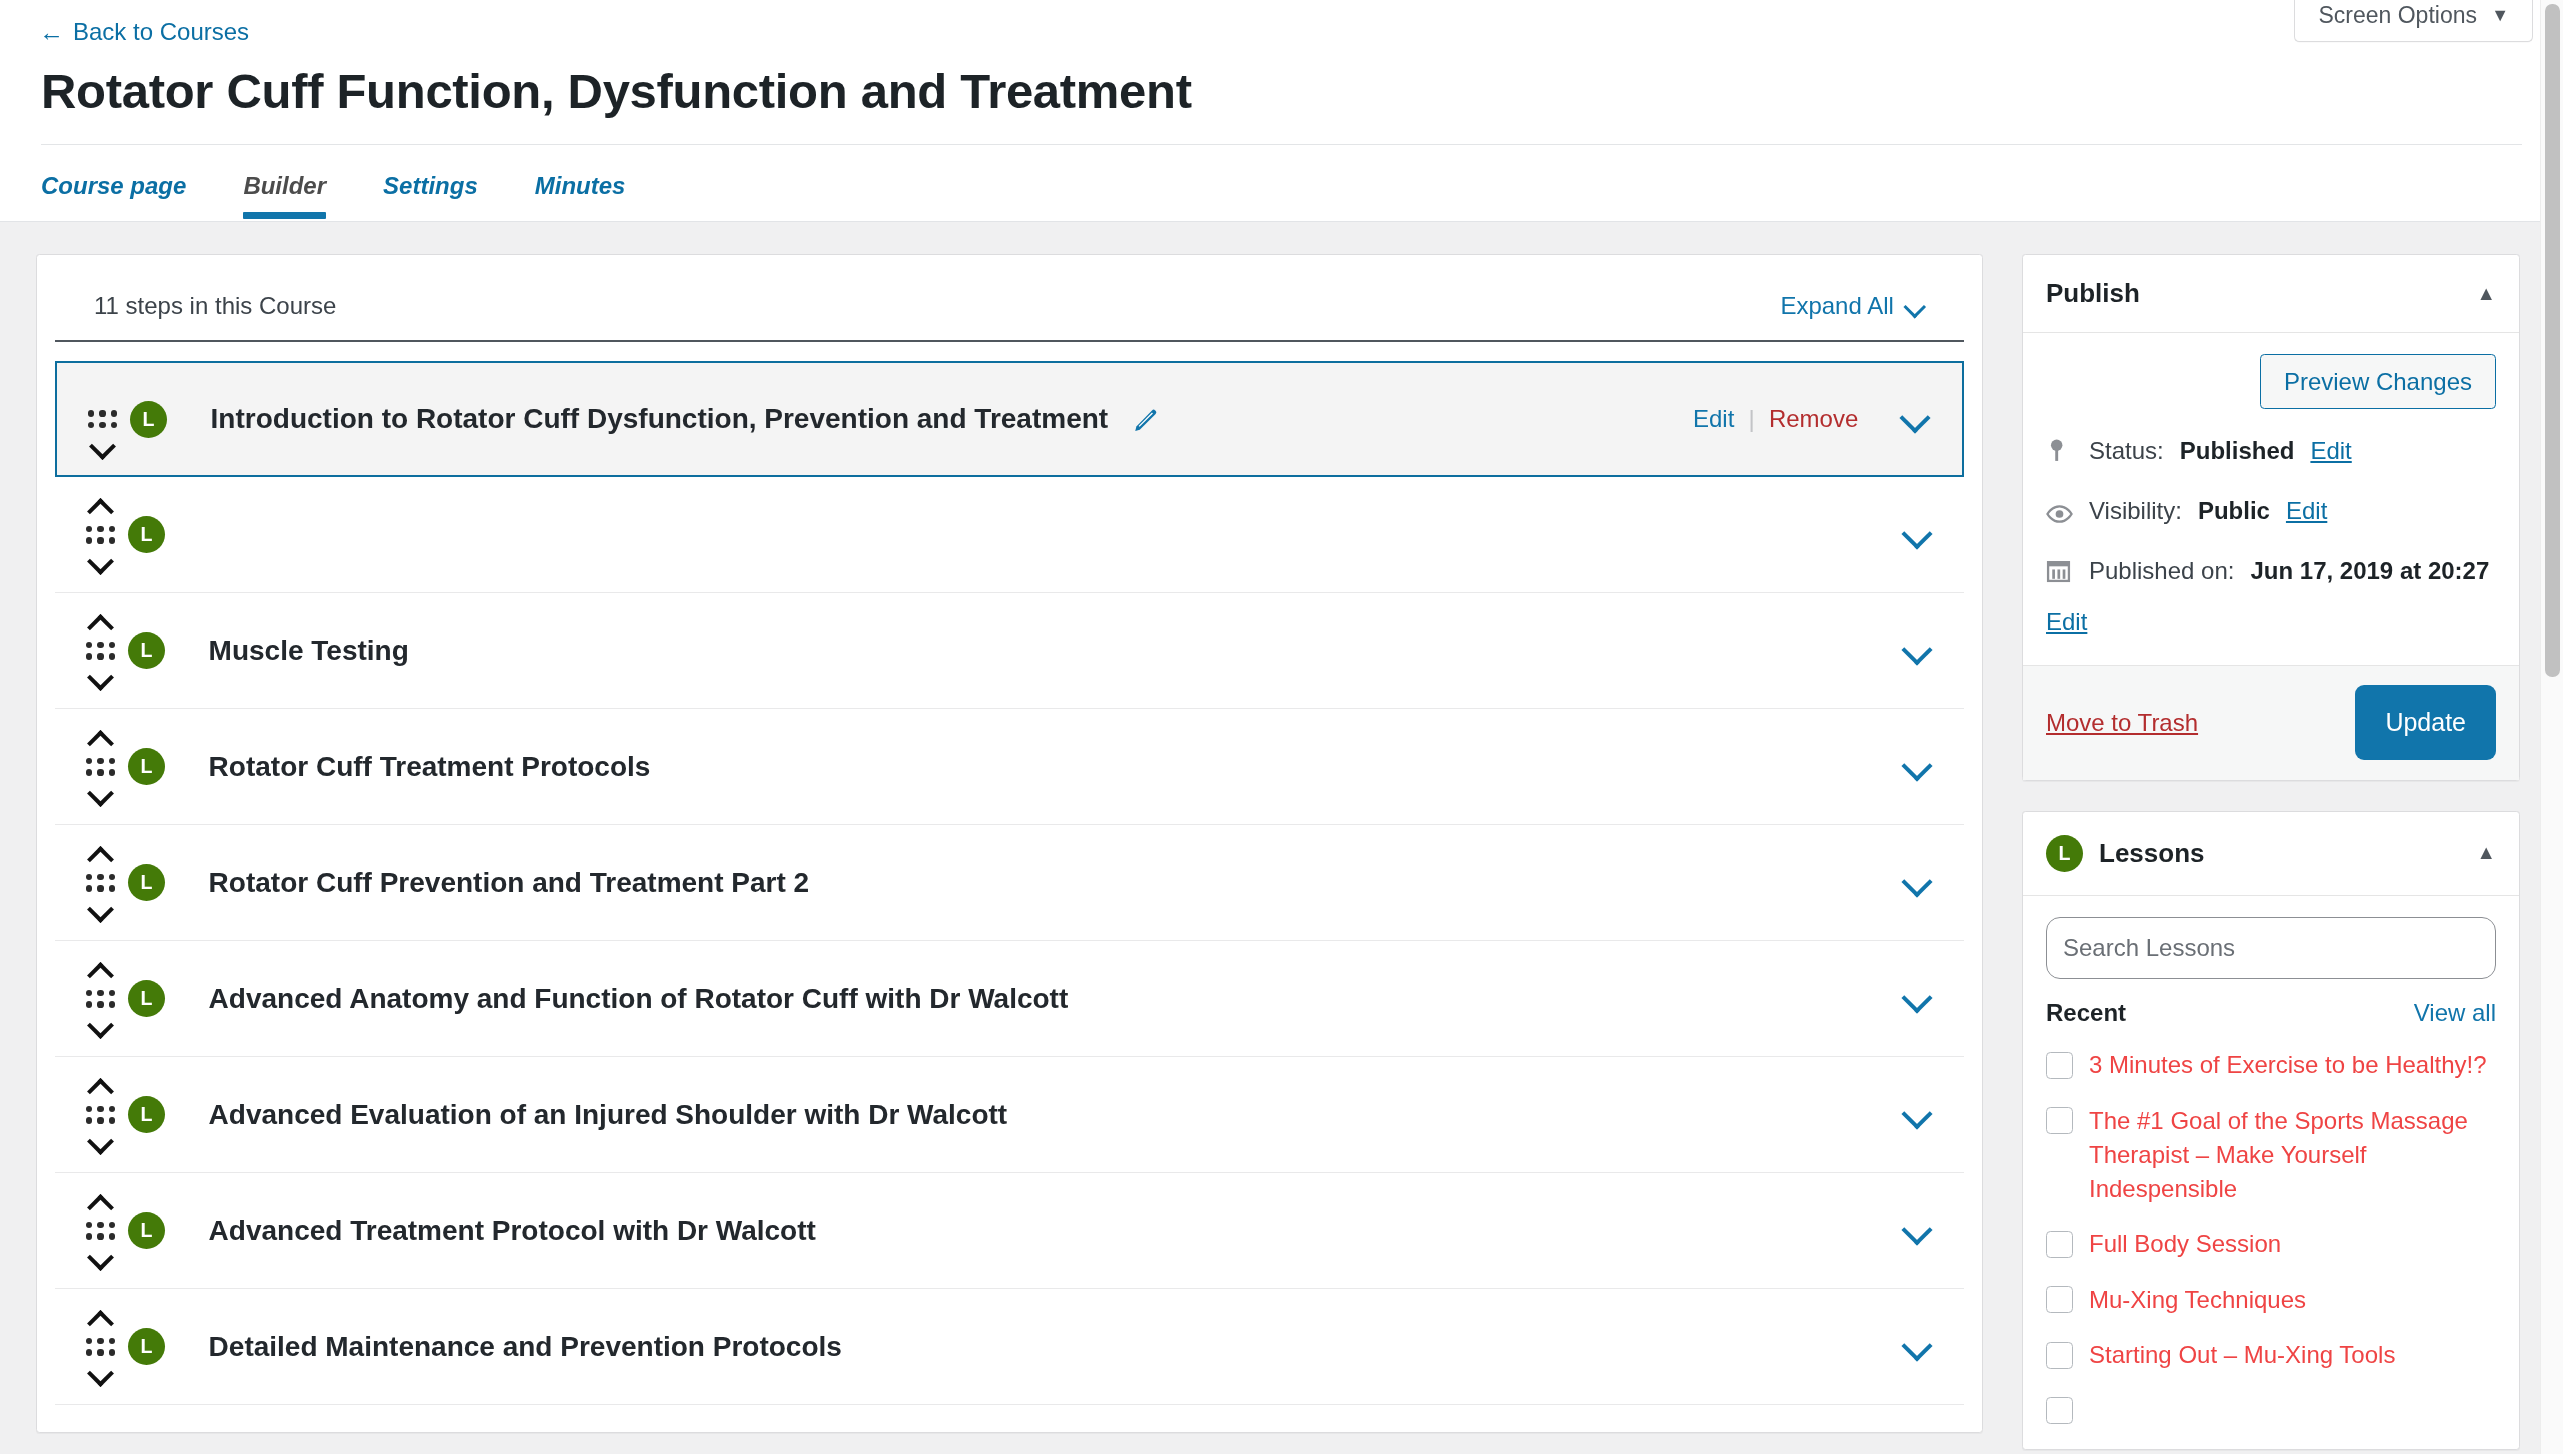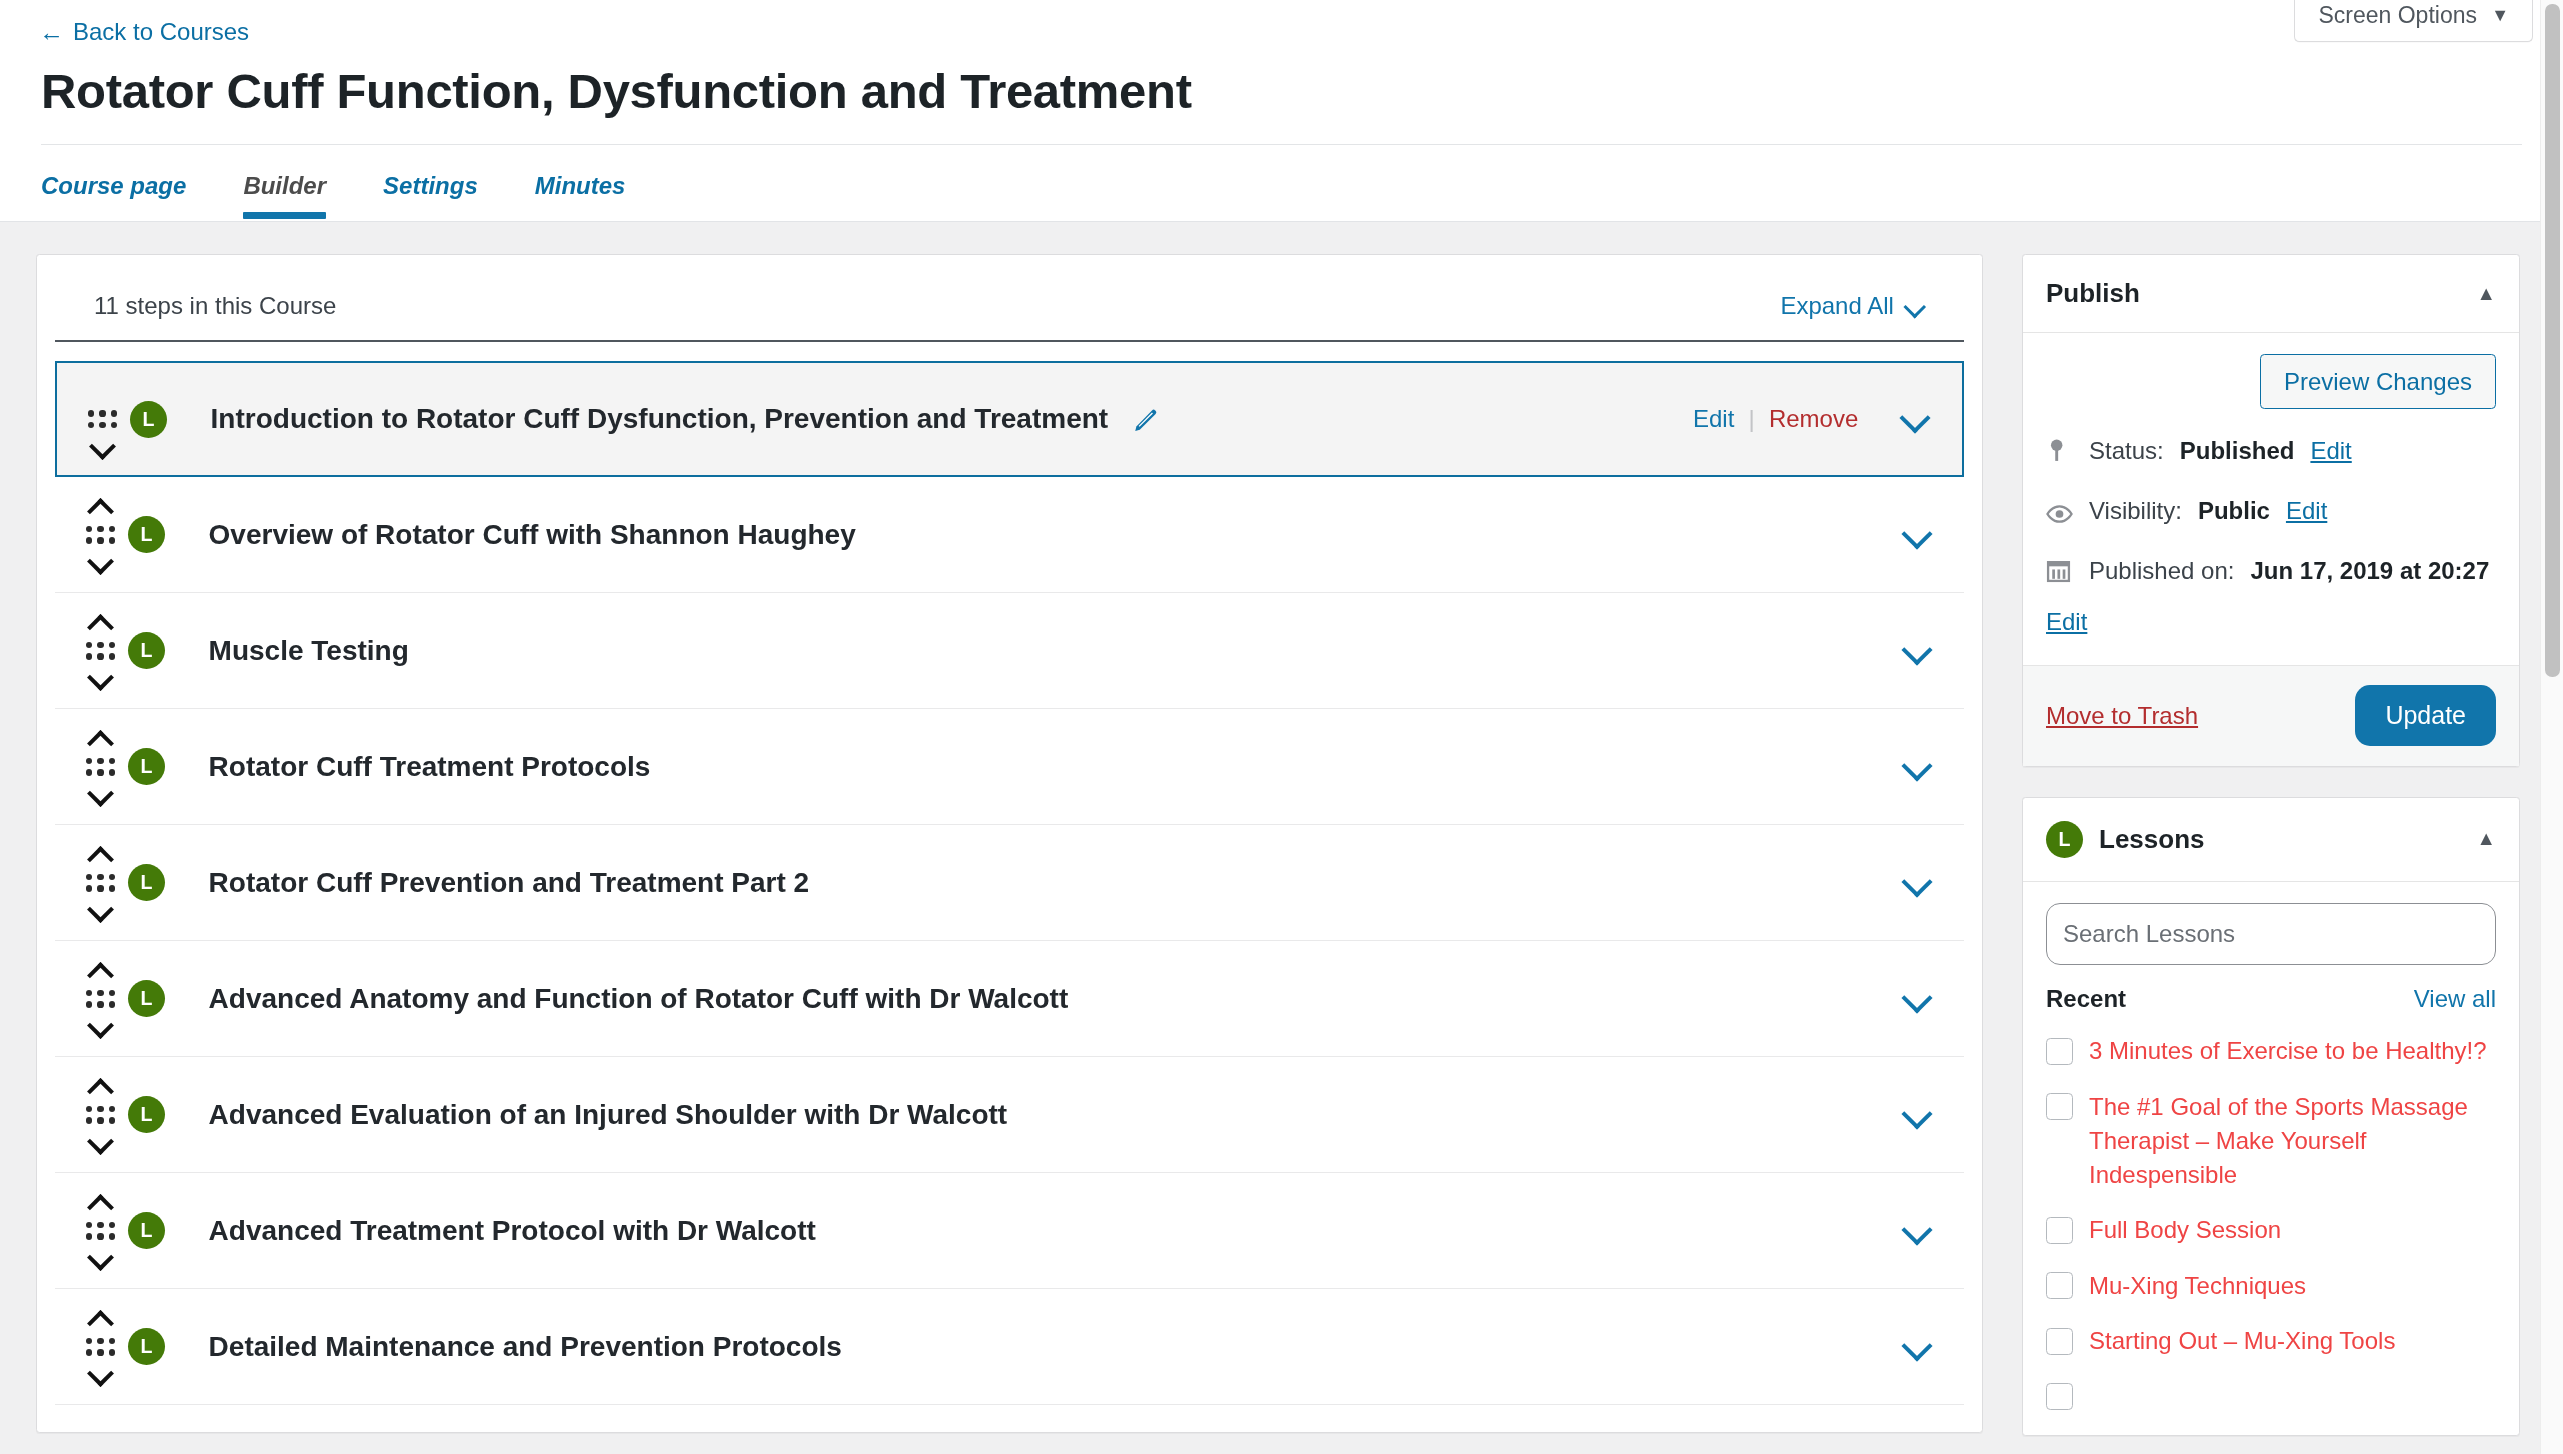--- a/index.html
+++ b/index.html
@@ -214,22 +214,22 @@
   .meta-line b{ color:#1d2327; }
   .meta-link{ color:#0b6fa4; text-decoration:underline; cursor:pointer;}
 
   .panel-foot{
     display:flex; align-items:center; justify-content:space-between;
     background:#f6f7f7; border-top:0.9px solid #e5e5e5;
     padding: 19.6px 23px;
   }
   .trash-link{ color:#b32d2e; font-size:24px; text-decoration:underline; cursor:pointer;}
   .btn-primary{
-    background:#1175ab; color:#fff; border:none; border-radius:15px;
-    font-size:25px; padding: 16px 30px; cursor:pointer; font-family:inherit;
+    background:#1175ab; color:#fff; border:none; border-radius:9px;
+    font-size:25px; padding: 23px 30px; cursor:pointer; font-family:inherit;
   }
 
   .search-input{
     width:100%; border:0.9px solid #8c8f94; border-radius:14px;
     padding: 16px 16px; font-size:24px; color:#3c434a;
     font-family:inherit; background:#fff;
   }
   .search-input::placeholder{ color:#6a6f75; }
 
   .recent-row{
@@ -336,21 +336,20 @@
               <i></i>
               <i></i>
               <i></i>
               <i></i>
               <i></i>
             </div>
             <div class="arrow-btn down"></div>
           </div>
           <div class="row-main">
             <span class="lesson-badge">L</span>
-            <span class="step-title">Overview of Rotator Cuff with Shannon Haughey</span>
           </div>
           <div class="row-chev">
             <span class="chev-lg"></span>
           </div>
         </div>
         <div class="step-row">
           <div class="row-ctrl">
             <div class="arrow-btn up"></div>
             <div class="drag-handle">
               <i></i>

